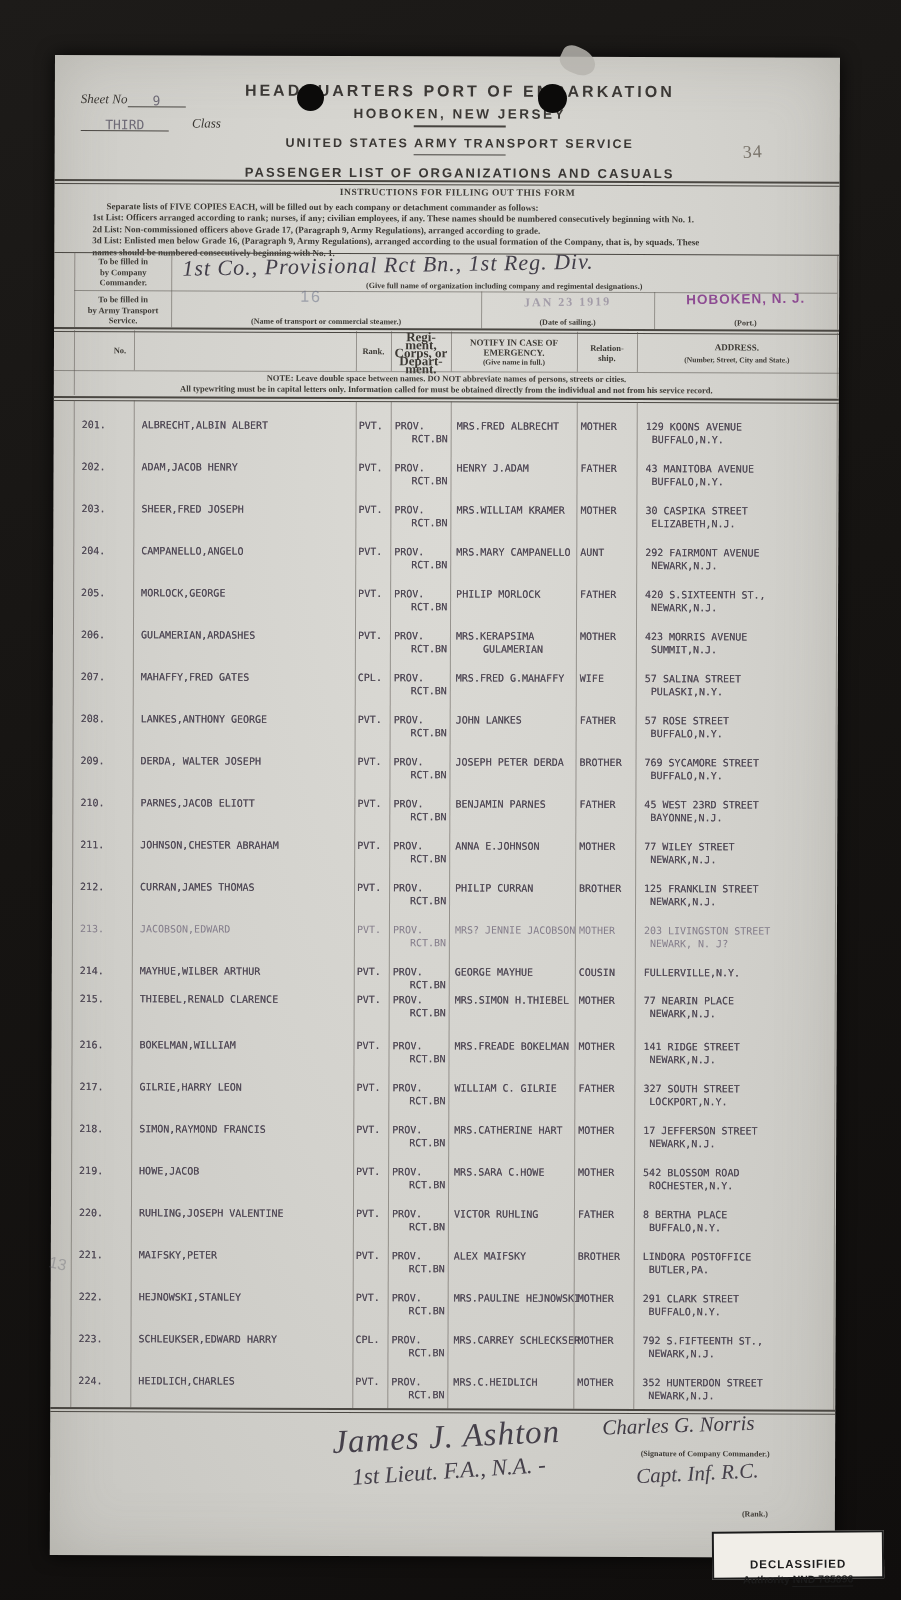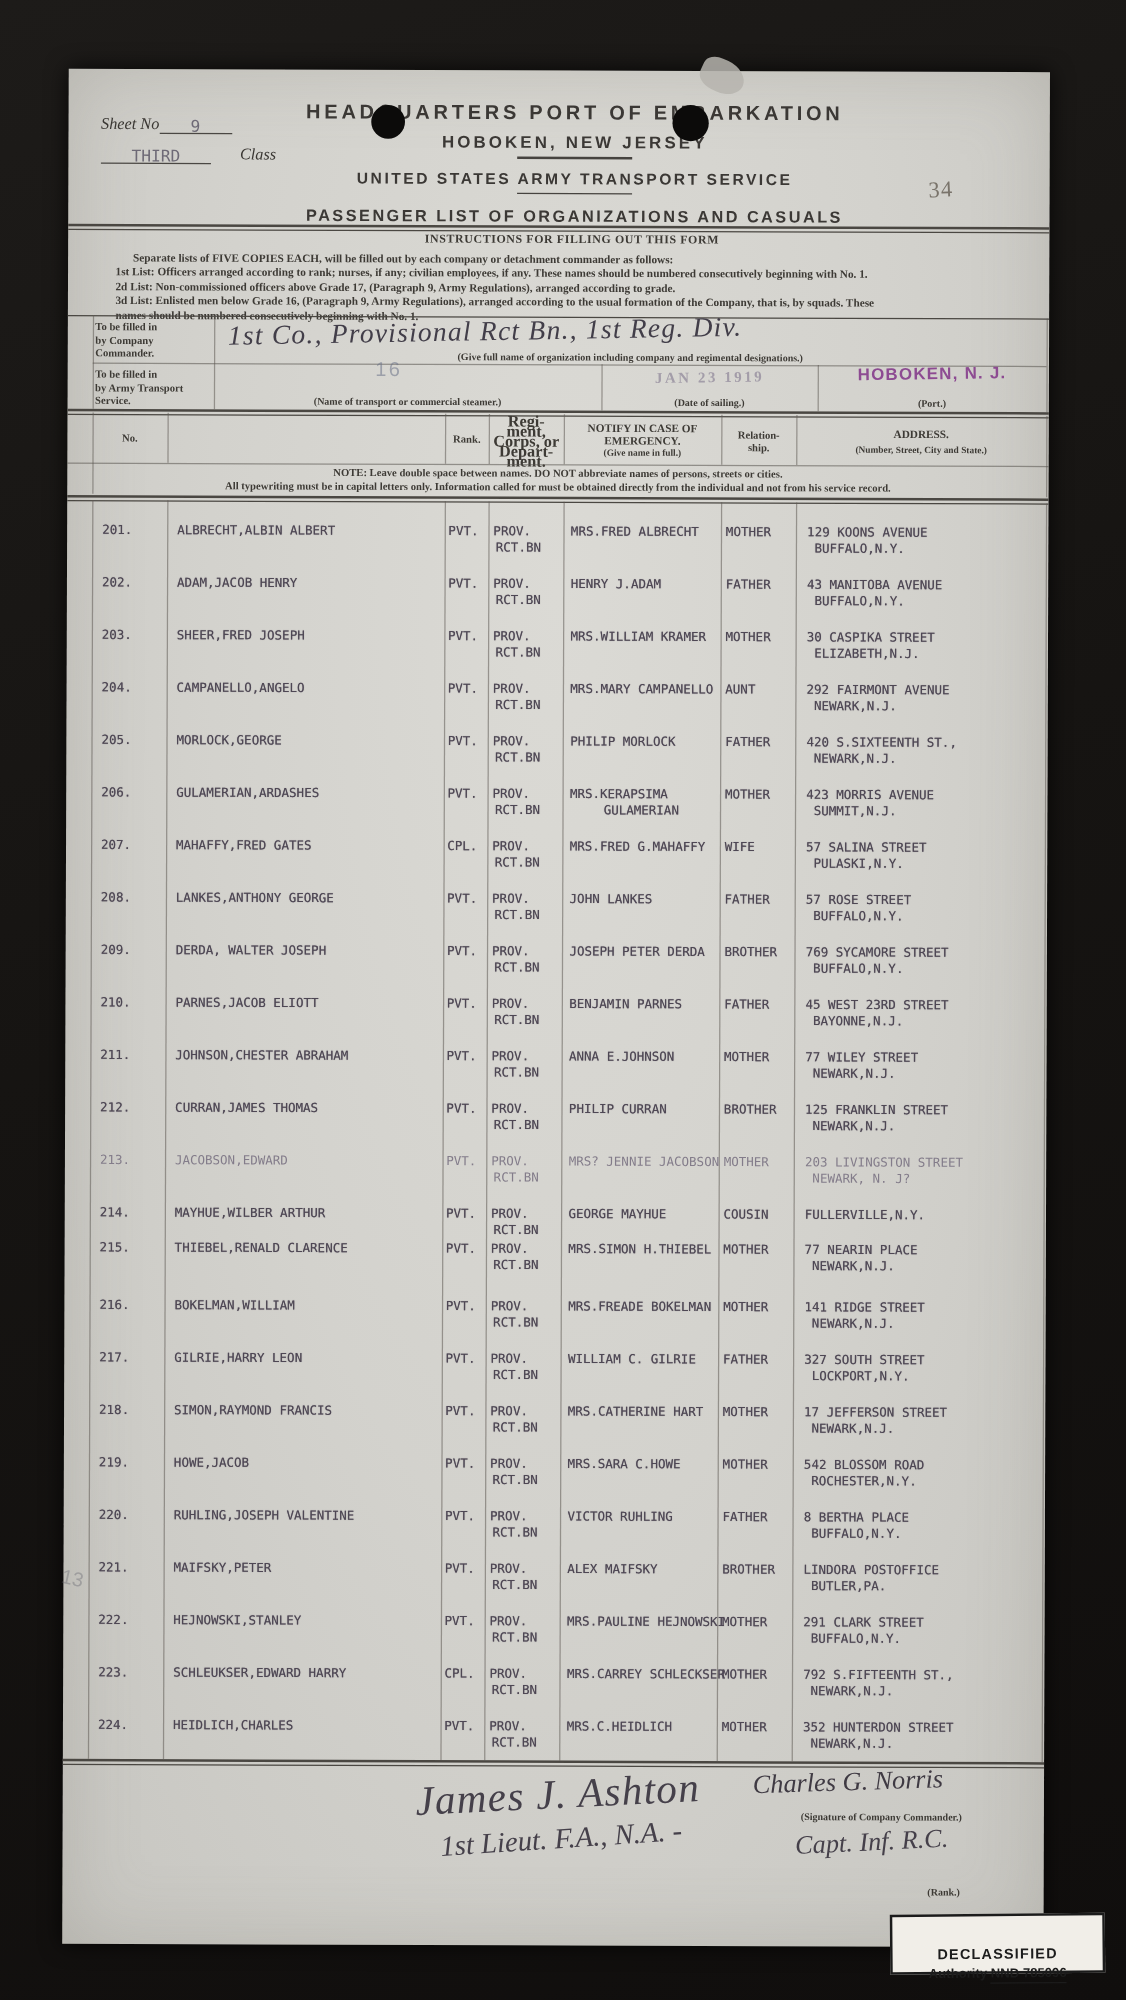--- a/index.html
+++ b/index.html
@@ -34,21 +34,21 @@
   .hrule{position:absolute;left:0;width:785px;background:#4a4742;height:1.2px;}
   .hrule.thick{height:2px;}
   .hrule.faint{background:rgba(86,82,76,.55);}
   .instructions{position:absolute;left:38px;top:131px;width:730px;font-size:9px;
     font-weight:bold;color:#3d3a35;line-height:11.5px;}
   .instr-head{text-align:center;font-size:9.5px;letter-spacing:.5px;margin-bottom:3px;}
   .instr-line.first{text-indent:14px;}
   
   .vline{position:absolute;width:1px;background:rgba(95,90,83,.55);}
   .small-label{position:absolute;font-size:8.5px;font-weight:bold;color:#3d3a35;
-    line-height:10.5px;text-align:left;}
+    line-height:10.5px;text-align:center;}
   .caption{position:absolute;font-size:8px;font-weight:bold;color:#3d3a35;
     text-align:center;white-space:nowrap;}
   .handwrit{font-style:italic;color:#423e49;}
   .org-value{position:absolute;left:128px;top:196px;font-size:22px;letter-spacing:1px;
     transform:rotate(-1.2deg);white-space:nowrap;}
   .stamp16{position:absolute;left:246px;top:232px;font-size:16px;color:rgba(108,115,136,.55);
     font-family:"Liberation Sans",sans-serif;letter-spacing:2px;}
   .stamp-date{position:absolute;left:427px;top:238px;width:173px;text-align:center;
     font-size:12px;color:rgba(128,118,142,.6);letter-spacing:2px;font-weight:bold;
     transform:rotate(-1deg);white-space:nowrap;}
@@ -64,21 +64,21 @@
   
   .prow{position:absolute;left:0;width:785px;height:30px;}
   .pc{position:absolute;top:0;font-family:"DejaVu Sans Mono",monospace;font-size:10px;
     line-height:13px;color:#4e4754;white-space:nowrap;
     text-shadow:0 0 .6px rgba(78,71,84,.75);}
   .prow.faint .pc{color:#837c8a;text-shadow:none;}
   .c-no{left:28px;}
   .c-name{left:88px;}
   .c-rank{left:305px;}
   .c-reg1{left:341px;}
-  .c-reg2{left:343px;top:13px;}
+  .c-reg2{left:358px;top:13px;}
   .c-notify{left:403px;}
   .c-notify2{left:430px;top:13px;}
   .c-rel{left:527px;}
   .c-addr1{left:592px;}
   .c-addr2{left:598px;top:13px;}
   
   .sig{position:absolute;font-style:italic;color:#45404a;white-space:nowrap;}
   .sig-left-name{left:282px;top:1362px;font-size:33px;transform:rotate(-3deg);letter-spacing:1px;}
   .sig-left-rank{left:302px;top:1402px;font-size:23px;transform:rotate(-4deg);}
   .sig-right-name{left:552px;top:1356px;font-size:21px;transform:rotate(-2deg);color:#3f3a43;}
@@ -169,21 +169,21 @@
 
   <div class="vline" style="left:20px;top:275px;height:65px;"></div>
   <div class="vline" style="left:80px;top:275px;height:40px;"></div>
   <div class="vline" style="left:302px;top:275px;height:40px;"></div>
   <div class="vline" style="left:337px;top:275px;height:40px;"></div>
   <div class="vline" style="left:397px;top:275px;height:40px;"></div>
   <div class="vline" style="left:523px;top:275px;height:40px;"></div>
   <div class="vline" style="left:583px;top:275px;height:40px;"></div>
   <div class="vline" style="left:783px;top:275px;height:65px;"></div>
 
-  <div class="hdr" style="left:20px;top:291px;width:60px;">No.</div>
+  <div class="hdr" style="left:20px;top:291px;width:60px;padding-left:16px;">No.</div>
   <div class="hdr" style="left:302px;top:291px;width:35px;">Rank.</div>
   <div class="hdr" style="left:337px;top:277px;width:60px;font-size:13px;line-height:8px;">
     <div>Regi-</div>
     <div>ment,</div>
     <div>Corps, or</div>
     <div>Depart-</div>
     <div>ment.</div>
   </div>
   <div class="hdr" style="left:397px;top:282px;width:126px;">
     <div class="big">NOTIFY IN CASE OF</div>

